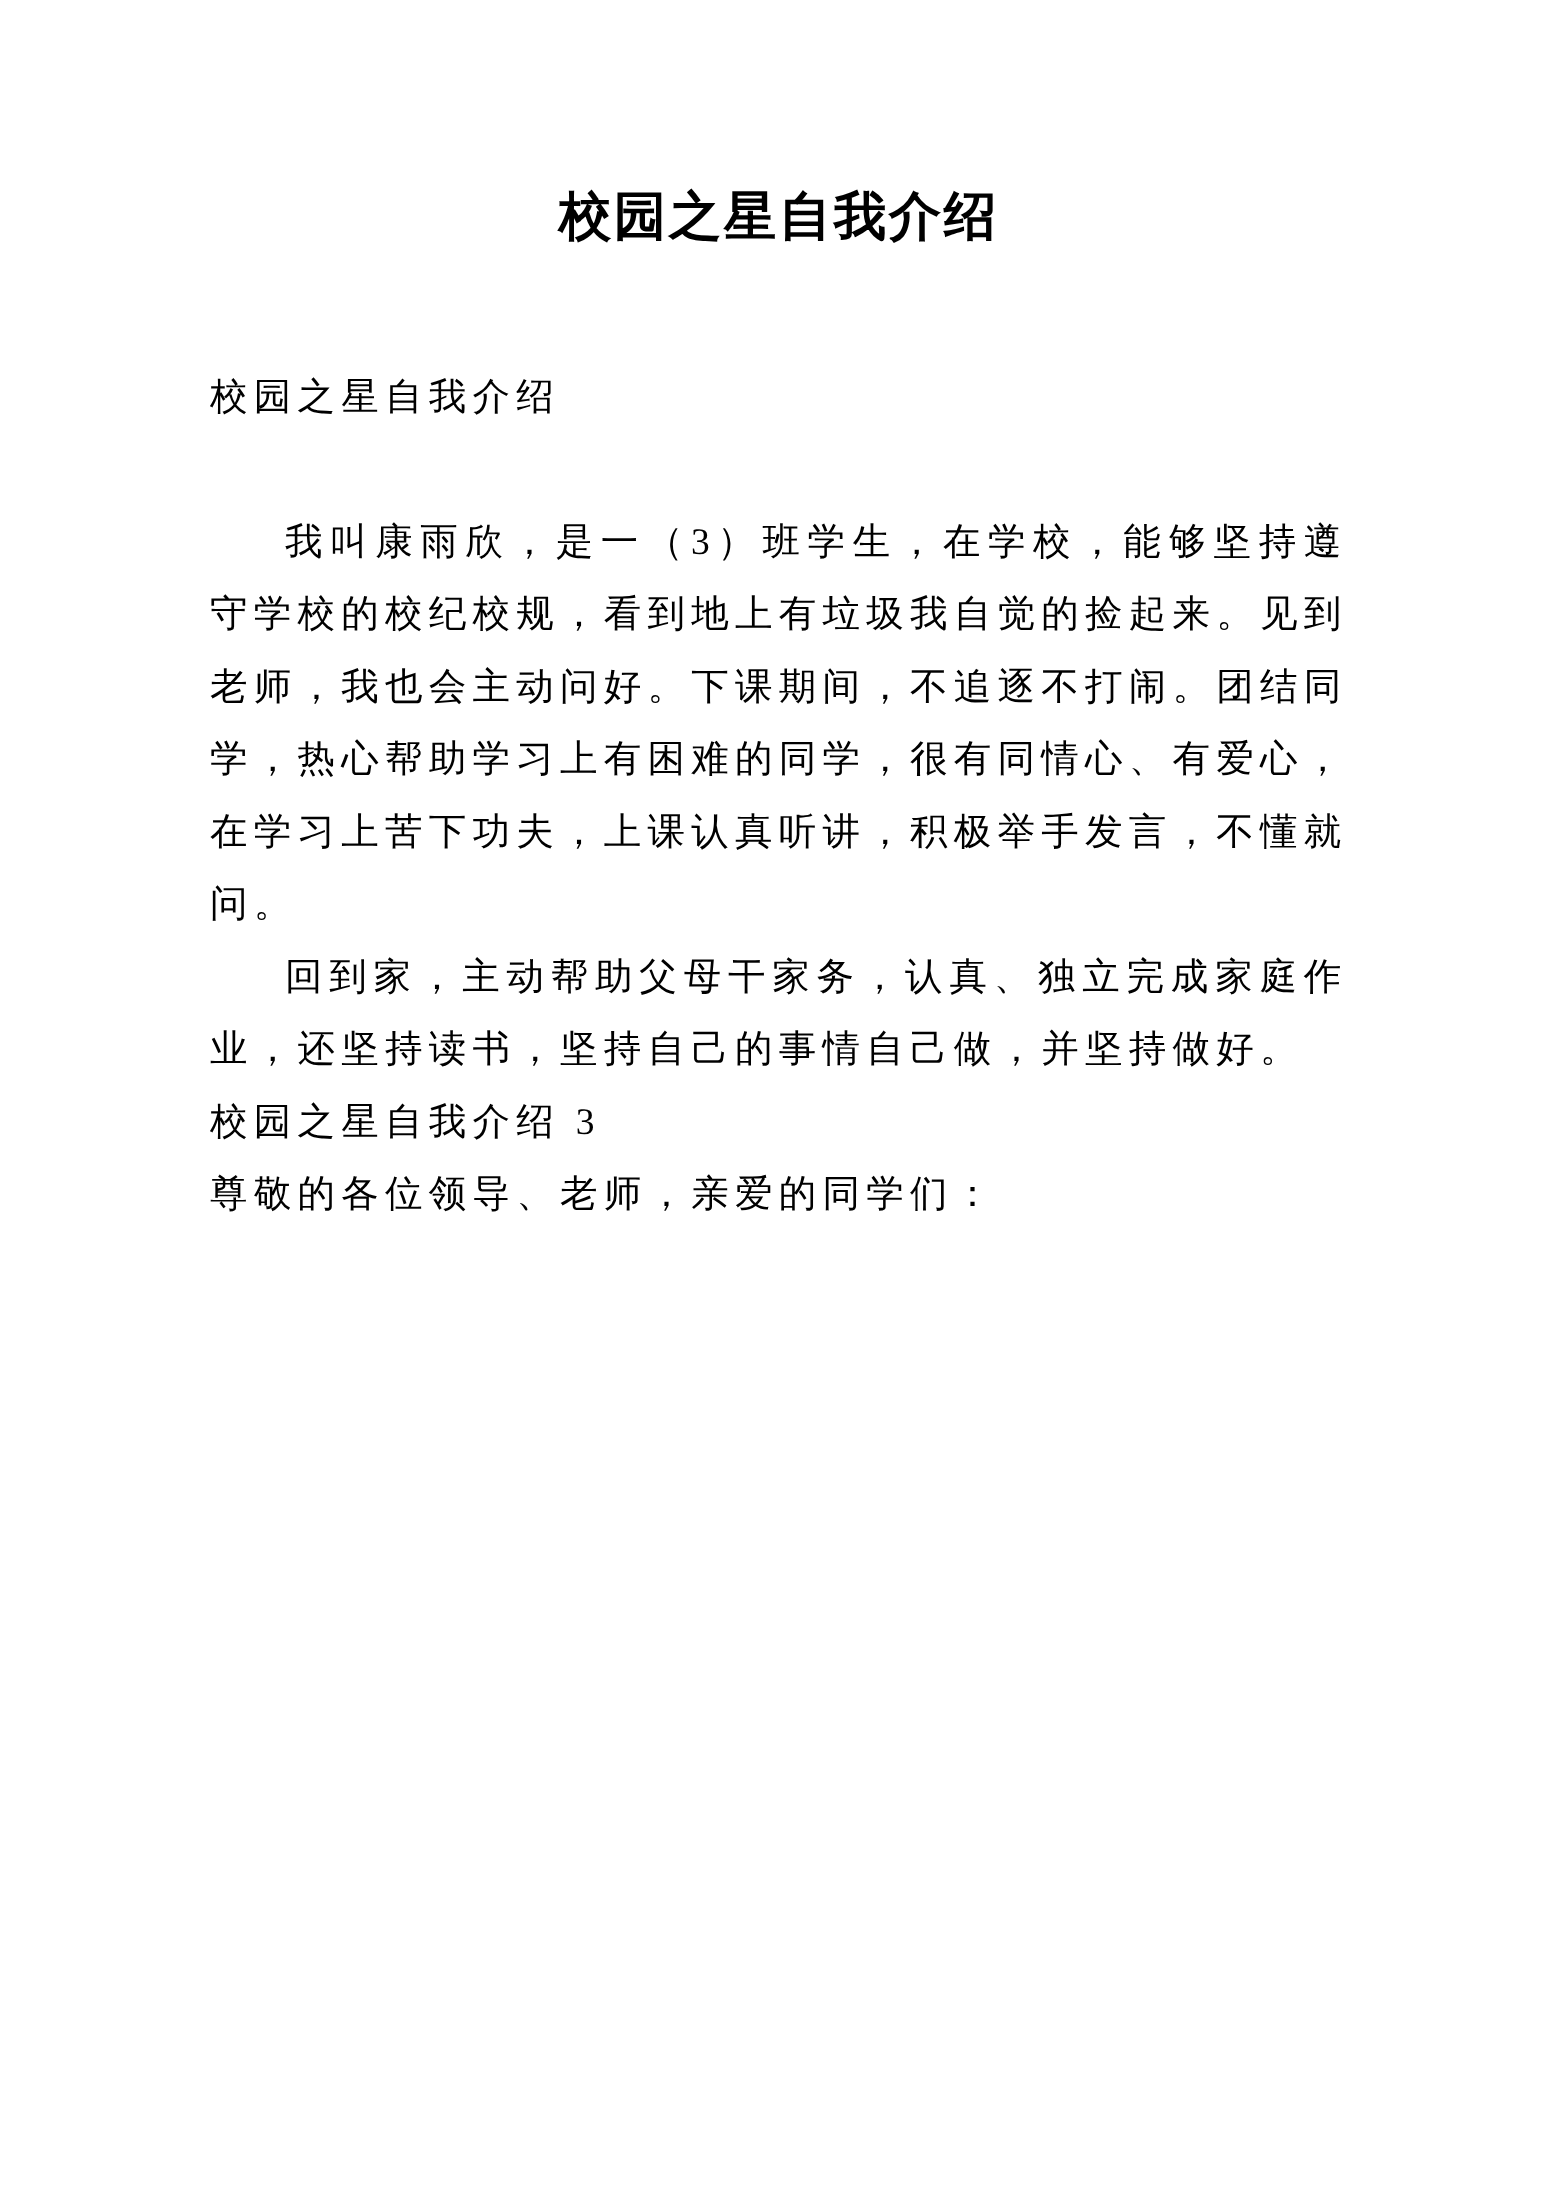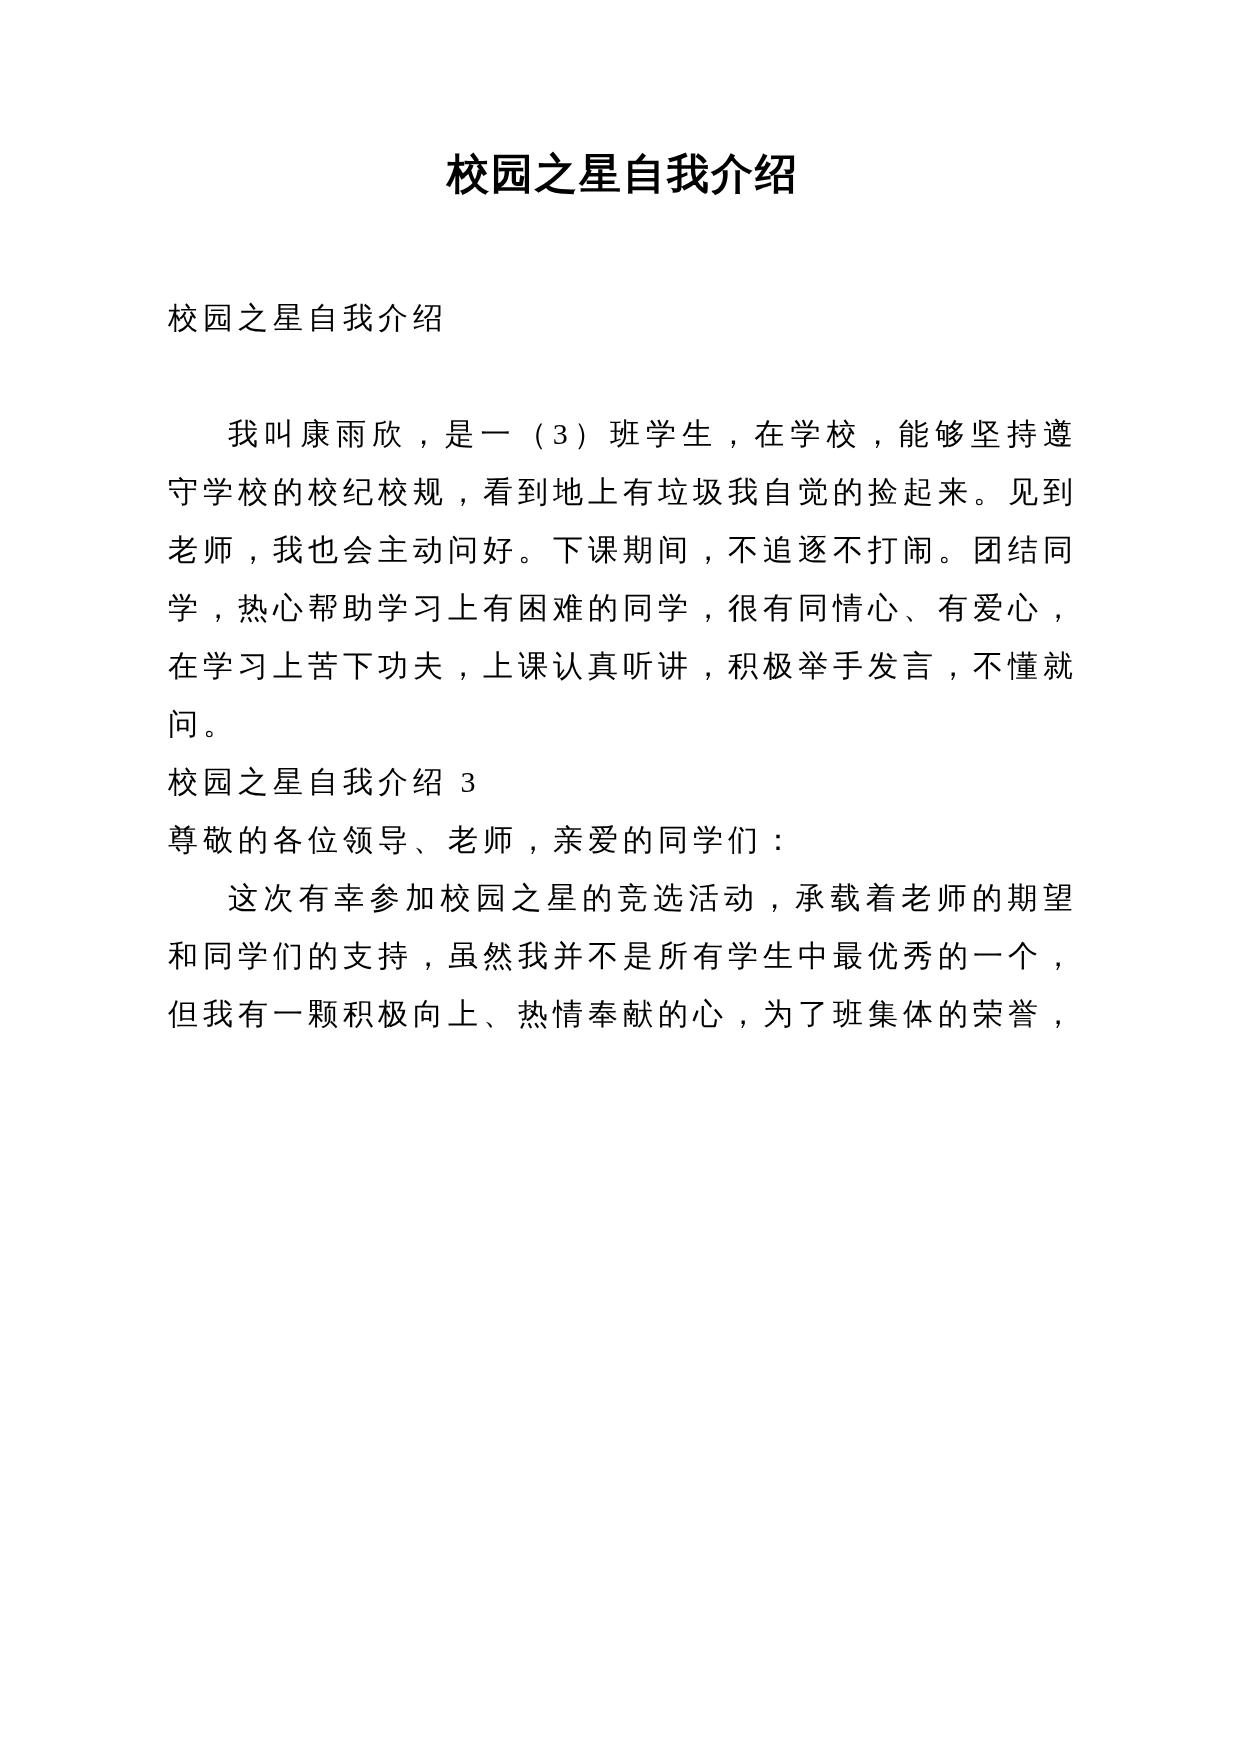--- a/index.html
+++ b/index.html
@@ -54,18 +54,18 @@
 </head>
 <body>
 
 <div class="page">
   <div class="content">
     <h1 class="doc-title">校园之星自我介绍</h1>
     <div class="doc-body" id="doc-body">
         <p class="subhead">校园之星自我介绍</p>
         <div class="spacer"></div>
         <p class="para">我叫康雨欣，是一（3）班学生，在学校，能够坚持遵守学校的校纪校规，看到地上有垃圾我自觉的捡起来。见到老师，我也会主动问好。下课期间，不追逐不打闹。团结同学，热心帮助学习上有困难的同学，很有同情心、有爱心，在学习上苦下功夫，上课认真听讲，积极举手发言，不懂就问。</p>
+        <p class="para">回到家，主动帮助父母干家务，认真、独立完成家庭作业，还坚持读书，坚持自己的事情自己做，并坚持做好。</p>
         <p class="subhead">校园之星自我介绍 3</p>
         <p class="subhead">尊敬的各位领导、老师，亲爱的同学们：</p>
-        <p class="para">这次有幸参加校园之星的竞选活动，承载着老师的期望和同学们的支持，虽然我并不是所有学生中最优秀的一个，但我有一颗积极向上、热情奉献的心，为了班集体的荣誉，</p>
       </div>
   </div>
 </div>
 
 </body></html>

